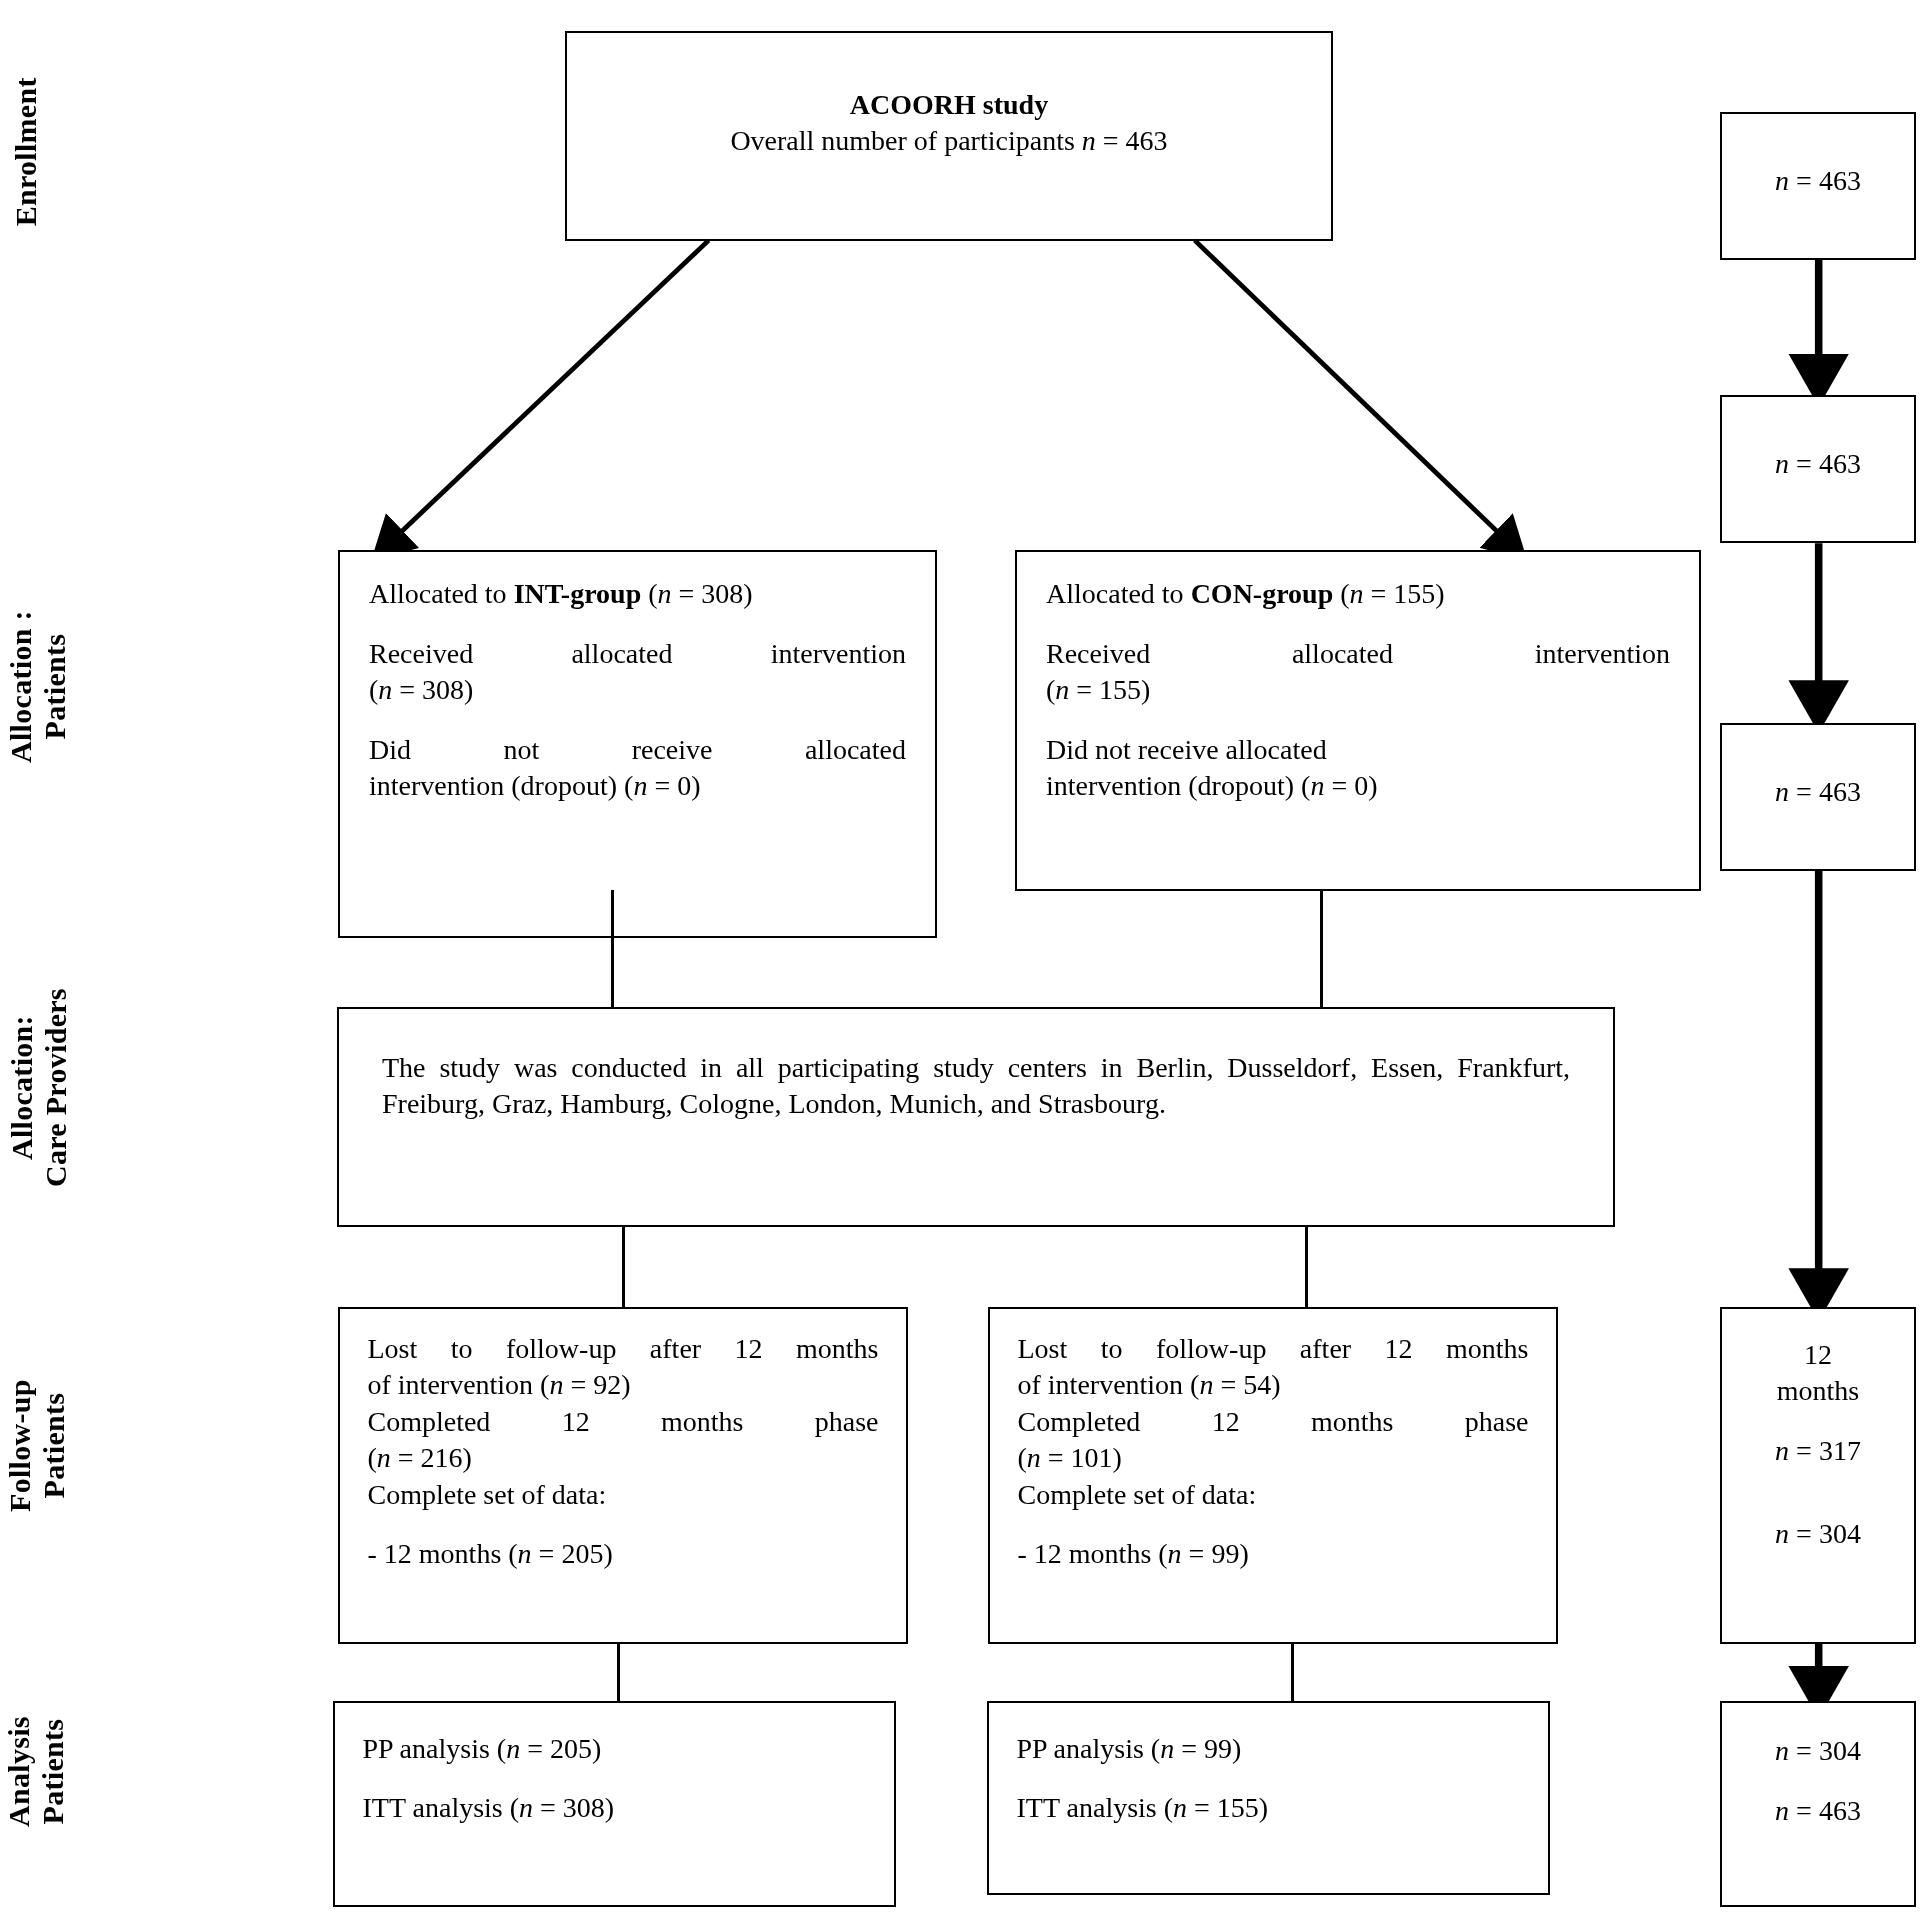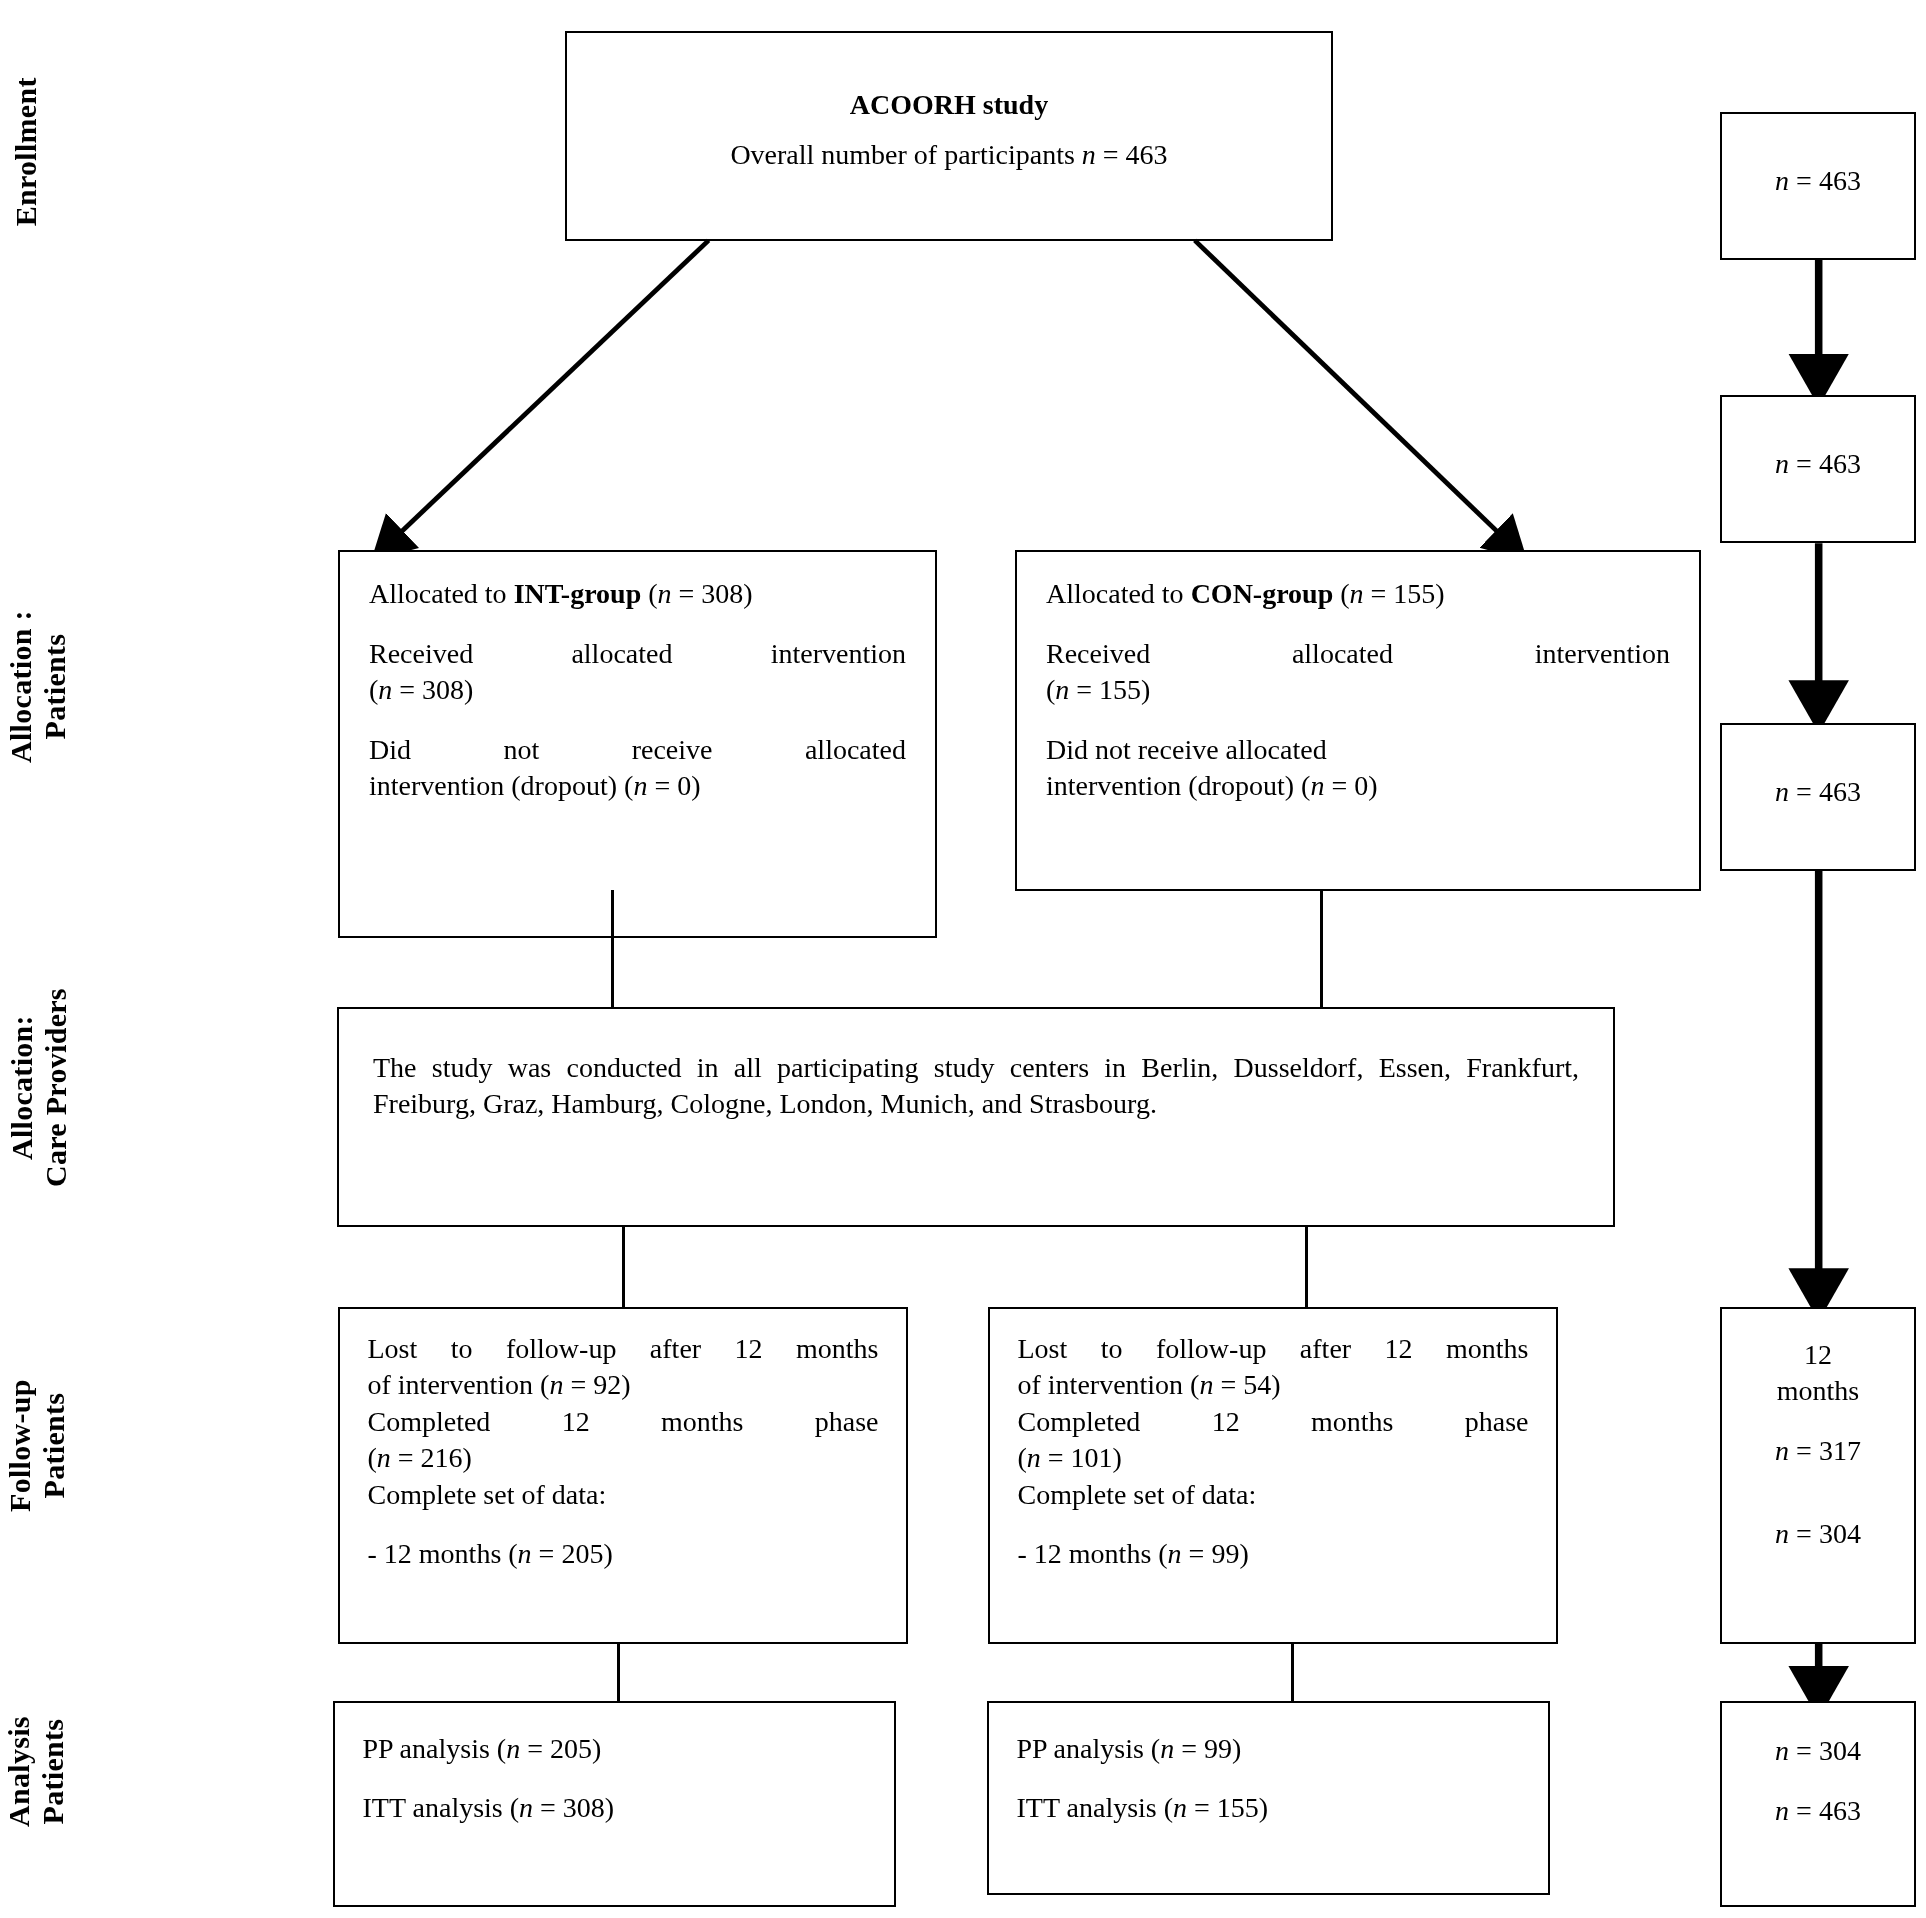--- a/index.html
+++ b/index.html
@@ -89,21 +89,21 @@
 
   <div class="stage-label" style="left:-77px; top:1412px; width:227px;">Follow-up
 Patients</div>
 
   <div class="stage-label" style="left:-74px; top:1738px; width:220px;">Analysis
 Patients</div>
 
   <div class="box" style="left:565px; top:31px; width:768px; height:210px;">
     <div class="box-inner txt center" style="top:54px; padding:0 27.5px;">
       <span class="blk bold">ACOORH study</span>
-      <span class="blk" style="margin-top:14px;"><span>Overall number of participants </span><span class="it">n</span><span> = 463</span></span>
+      <span class="blk" style="margin-top:0;"><span>Overall number of participants </span><span class="it">n</span><span> = 463</span></span>
     </div>
   </div>
 
   <svg class="conn" style="left:563px; top:239px;" width="776" height="309" viewBox="0 0 1130 450">
     <defs>
       <marker id="ah" markerWidth="11" markerHeight="11" refX="3.2" refY="5" orient="auto" markerUnits="strokeWidth">
         <path d="M0,0 L0,10 L9,5 z" fill="#000"></path>
       </marker>
     </defs>
     <line x1="212" y1="2" x2="-250" y2="440" stroke="#000" stroke-width="7" marker-end="url(#ah)"></line>
@@ -131,21 +131,21 @@
       <span class="blk gap"></span>
       <span class="blk">Did not receive allocated</span>
       <span class="blk"><span>intervention (dropout) (</span><span class="it">n</span><span> = 0)</span></span>
     </div>
   </div>
 
   <div class="vline" style="left:611px; top:890px; height:118px;"></div>
   <div class="vline" style="left:1320px; top:890px; height:118px;"></div>
 
   <div class="box" style="left:337px; top:1007px; width:1278px; height:220px;">
-    <div class="box-inner txt justify" style="top:41px; padding:0 34px;">The study was conducted in all participating study centers in Berlin, Dusseldorf, Essen, Frankfurt, Freiburg, Graz, Hamburg, Cologne, London, Munich, and Strasbourg.</div>
+    <div class="box-inner txt justify" style="top:41px; padding:0 43px;">The study was conducted in all participating study centers in Berlin, Dusseldorf, Essen, Frankfurt, Freiburg, Graz, Hamburg, Cologne, London, Munich, and Strasbourg.</div>
   </div>
 
   <div class="vline" style="left:622px; top:1227px; height:81px;"></div>
   <div class="vline" style="left:1305px; top:1227px; height:81px;"></div>
 
   <div class="box" style="left:338px; top:1307px; width:570px; height:337px;">
     <div class="box-inner txt" style="top:22px; padding:0 27.5px;">
       <span class="blk justify" style="text-align-last:justify;">Lost to follow-up after 12 months</span>
       <span class="blk"><span>of intervention (</span><span class="it">n</span><span> = 92)</span></span>
       <span class="blk justify" style="text-align-last:justify;">Completed 12 months phase</span>

